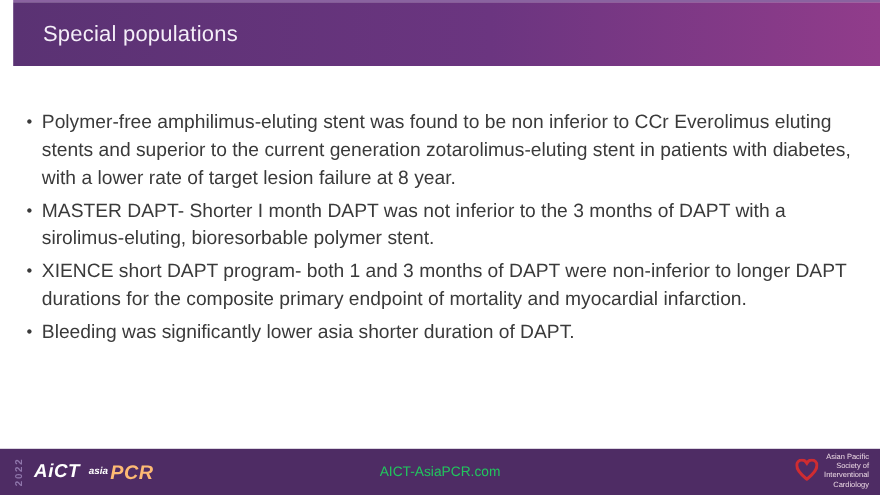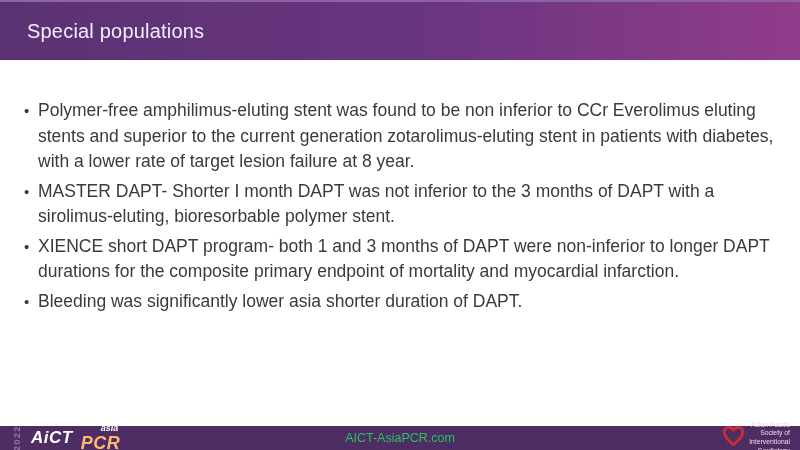--- a/index.html
+++ b/index.html
@@ -12,21 +12,21 @@
     position: relative;
     width: 800px;
     height: 450px;
     background: #ffffff;
     overflow: hidden;
   }
 
   
   .slide-header {
     position: absolute;
-    top: 0; left: 0; right: 0;
+    top: 0; left: 12px; right: 0;
     height: 62px;
     background: linear-gradient(90deg, #5a3273 0%, #6b3580 55%, #913c8b 100%);
     border-top: 2px solid #8a63a0;
     border-bottom: 2px solid #c6a9d4;
     display: flex;
     align-items: center;
   }
   .slide-title {
     color: #f4eef8;
     font-size: 20px;
@@ -57,21 +57,21 @@
     font-size: 15px;
     line-height: 25.5px;
     color: #3a3a3a;
   }
   .bullet-text { flex: 1; }
 
   
   .slide-footer {
     position: absolute;
     left: 0; right: 0; bottom: 0;
-    height: 24px;
+    height: 42px;
     background: #4e2c64;
   }
   .footer-left {
     position: absolute;
     left: 12px; top: 0; bottom: 0;
     display: flex;
     align-items: center;
   }
   .footer-year {
     writing-mode: vertical-rl;
@@ -85,22 +85,22 @@
   .aict-wordmark {
     color: #ffffff;
     font-size: 17px;
     font-weight: 700;
     font-style: italic;
     letter-spacing: 0.5px;
     margin-right: 8px;
   }
   .pcr-block {
     display: flex;
-    flex-direction: column;
-    align-items: flex-end;
+    flex-direction: row;
+    align-items: center;
     line-height: 1;
   }
   .asia-label {
     color: #ffffff;
     font-size: 9px;
     font-style: italic;
     font-weight: 700;
     margin-bottom: 1px;
     margin-right: 2px;
   }

